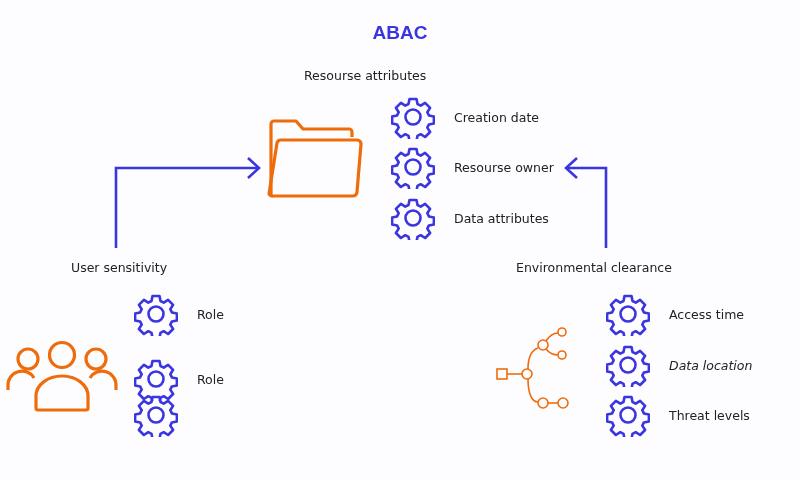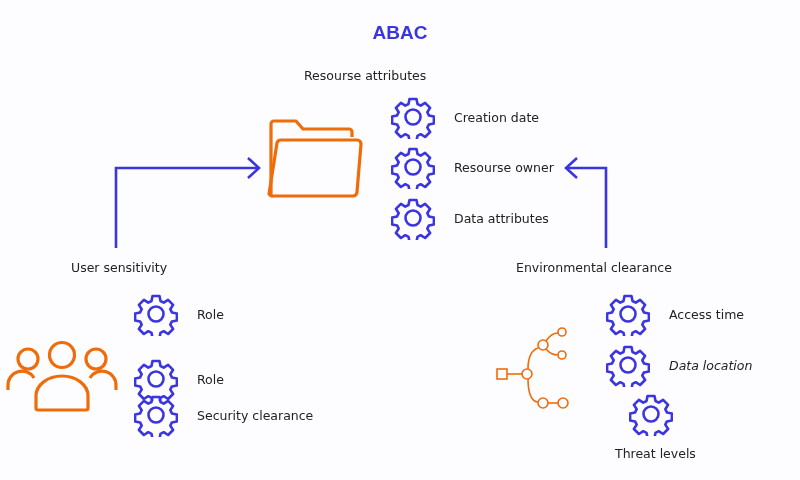--- a/index.html
+++ b/index.html
@@ -92,21 +92,20 @@
 <div class="item" style="left:134px; top:356px;">
   <svg>
       <use href="#gear"></use>
     </svg>
   <span class="lbl">Role</span>
 </div>
 <div class="item" style="left:134px; top:392px;">
   <svg>
       <use href="#gear"></use>
     </svg>
-  <span class="lbl">Security clearance</span>
 </div>
 
 <div class="abs heading" style="left:516px; top:260px;">Environmental clearance</div>
 <svg class="abs" style="left:494px; top:322px;" width="80" height="94" viewBox="0 0 80 94">
   <g fill="none" stroke="#ef6c0b" stroke-width="1.6">
     <rect x="3" y="47" width="10" height="10"></rect>
     <line x1="13" y1="52" x2="28" y2="52"></line>
     <circle cx="33" cy="52" r="5"></circle>
     <path d="M34 47 C34 33 38 28 44 26"></path>
     <circle cx="49" cy="23" r="5"></circle>
@@ -126,18 +125,18 @@
       <use href="#gear"></use>
     </svg>
   <span class="lbl">Access time</span>
 </div>
 <div class="item" style="left:606px; top:342px;font-style:italic;">
   <svg>
       <use href="#gear"></use>
     </svg>
   <span class="lbl">Data location</span>
 </div>
-<div class="item" style="left:606px; top:392px;flex-direction:column;">
+<div class="item" style="left:606px; top:392px;">
   <svg>
       <use href="#gear"></use>
     </svg>
   <span class="lbl">Threat levels</span>
 </div>
 
 </body></html>

